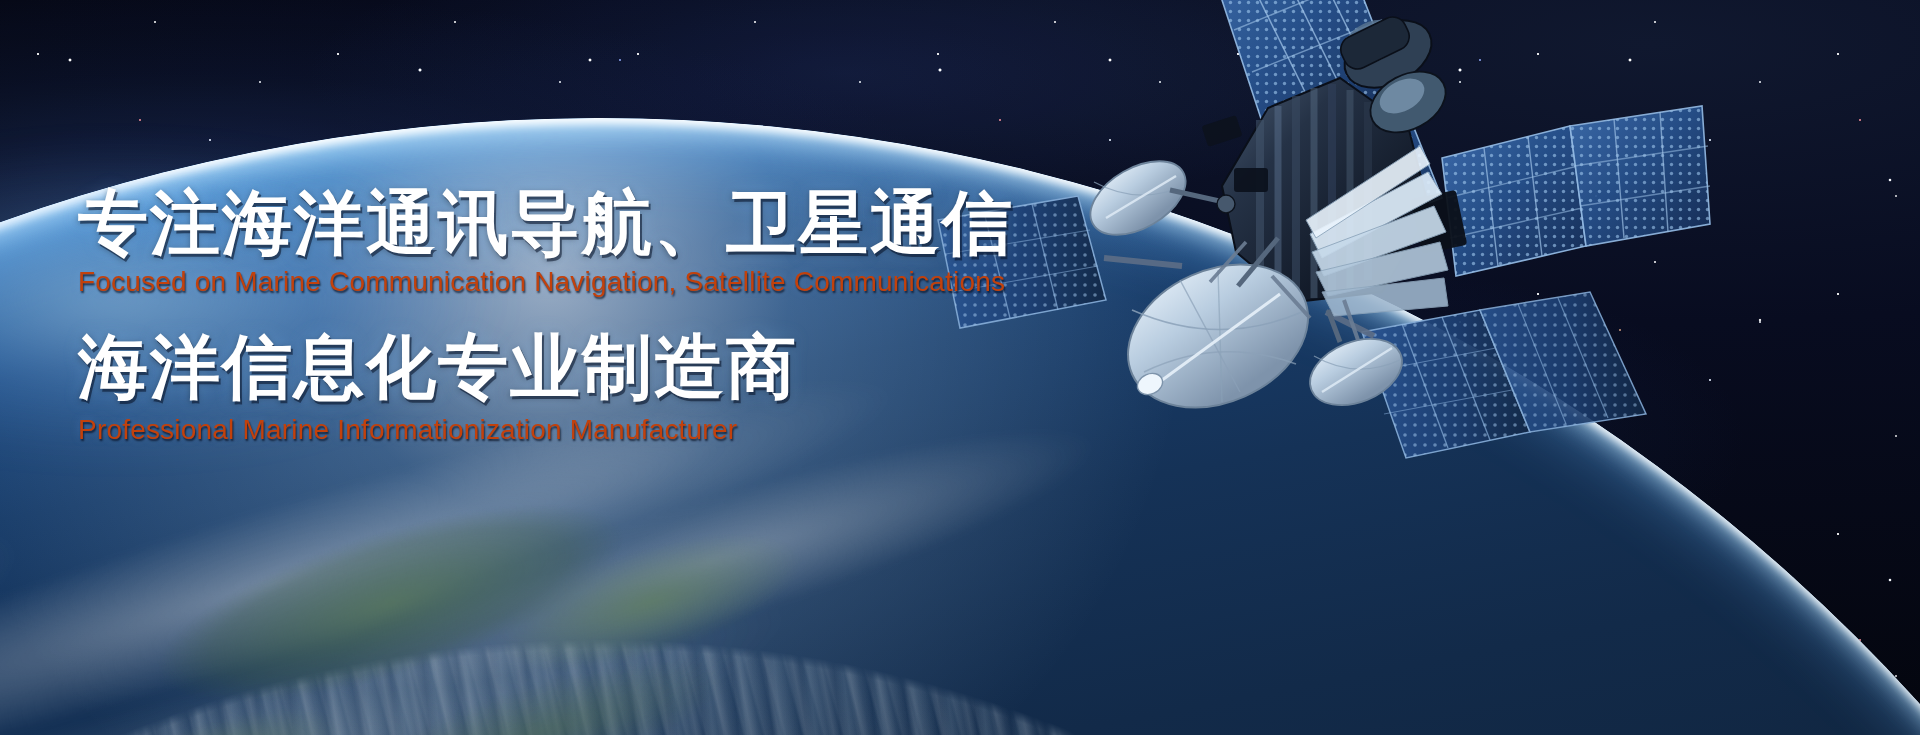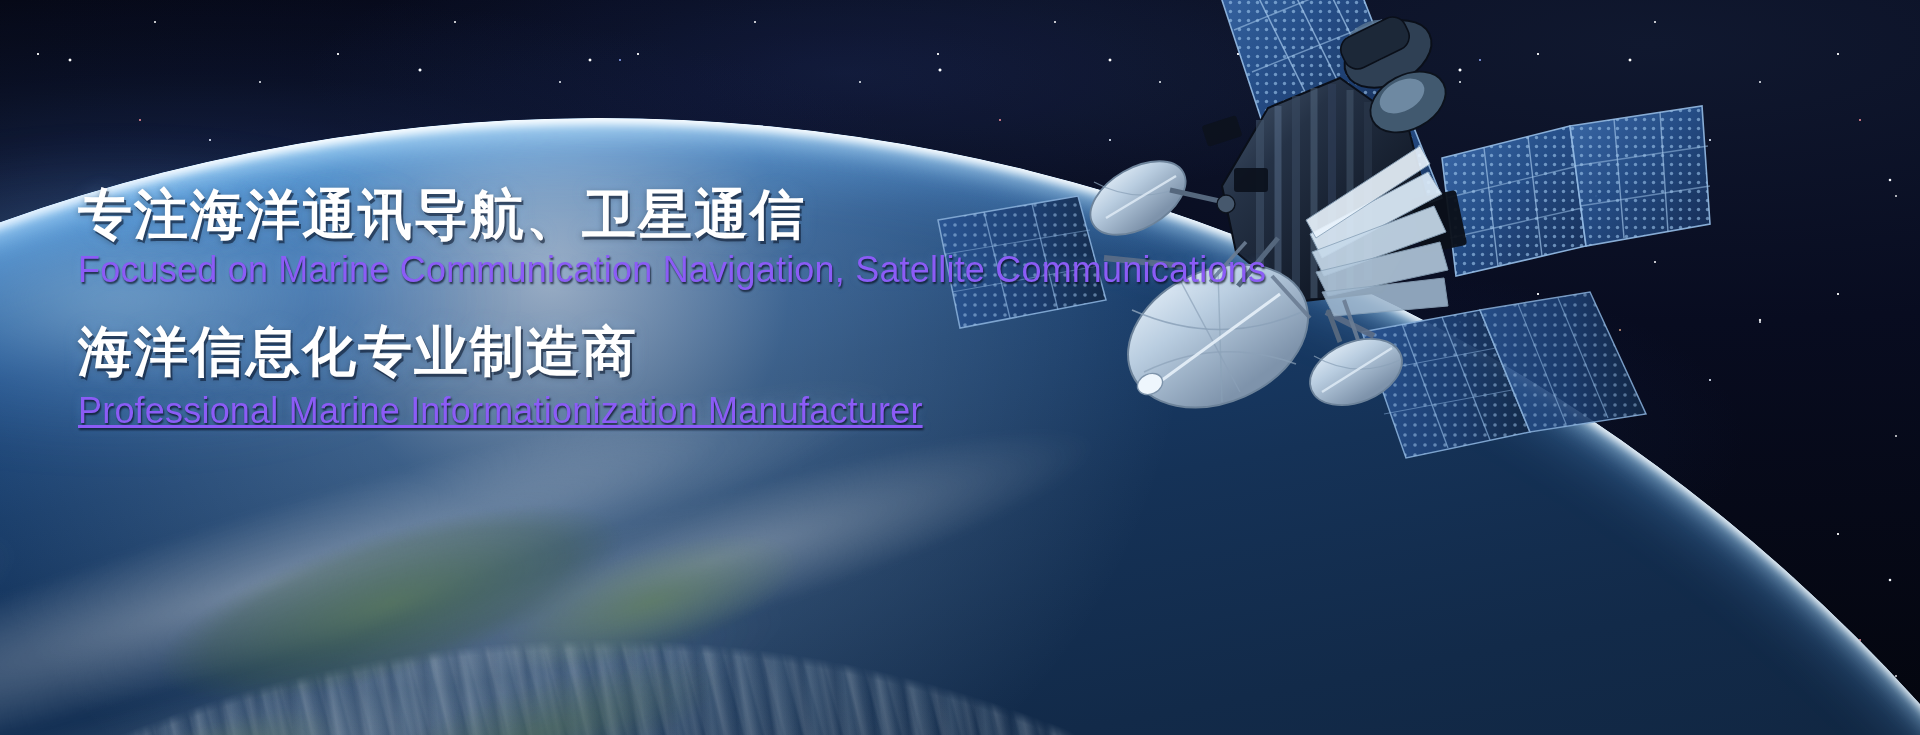--- a/index.html
+++ b/index.html
@@ -194,44 +194,44 @@
   }
   .sat svg{ width:100%; height:100%; overflow:visible; }
 
   
   .copy{
     position:absolute;
     left:78px; top:186px;
     width:1100px;
   }
   .h-cn{
-    font-size:54px;
+    font-size:70px;
     font-weight:bold;
     color:#ffffff;
     letter-spacing:2px;
     line-height:1.06;
     white-space:nowrap;
     text-shadow:
       2px 3px 0 rgba(8,18,40,.55),
       0 0 18px rgba(140,200,255,.30),
       0 2px 6px rgba(0,0,0,.35);
   }
   .h-en{
-    font-size:36px;
+    font-size:28px;
     font-weight:normal;
-    color:#8b5cf6;
+    color:#c2410c;
     letter-spacing:.2px;
     margin-top:6px;
     white-space:nowrap;
     text-shadow:
       1px 2px 2px rgba(5,12,28,.75),
       0 0 10px rgba(120,180,255,.25);
   }
   .block-2{ margin-top:32px; }
-  .block-2 .h-en{ margin-top:10px;text-decoration:underline; }
+  .block-2 .h-en{ margin-top:10px; }
 </style>
 </head>
 <body>
 
 <div class="banner">
 
   <div class="space-base"></div>
   <div class="nebula"></div>
   <div class="stars-sm"></div>
   <div class="stars-md"></div>

